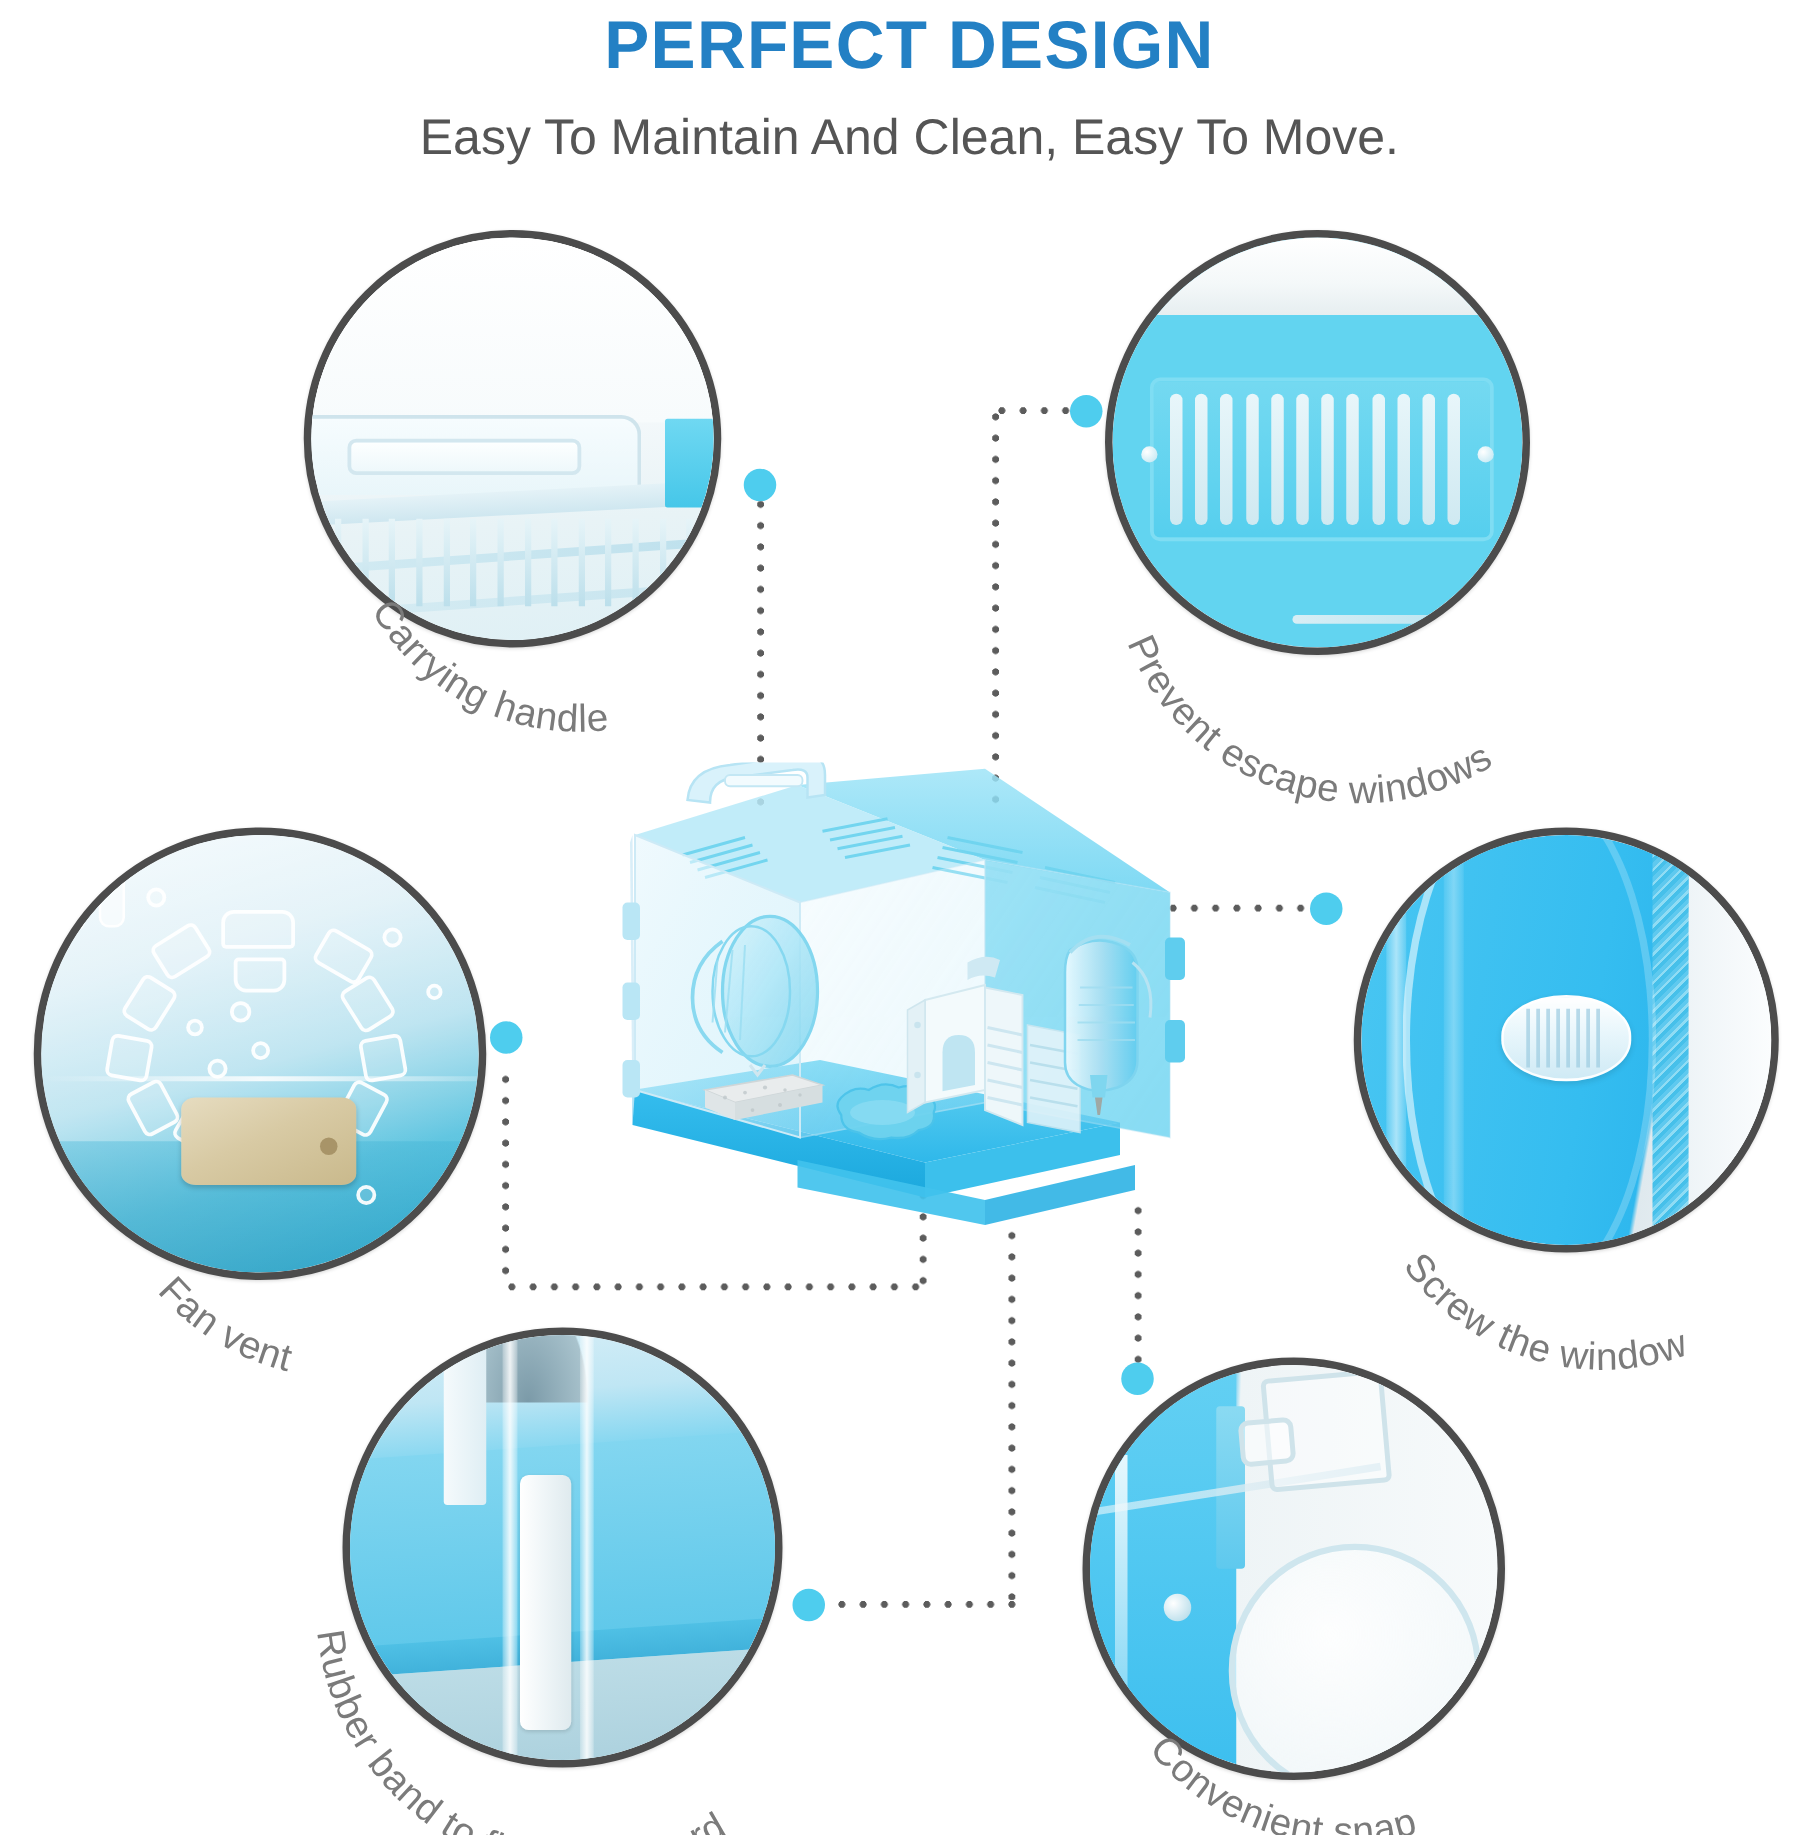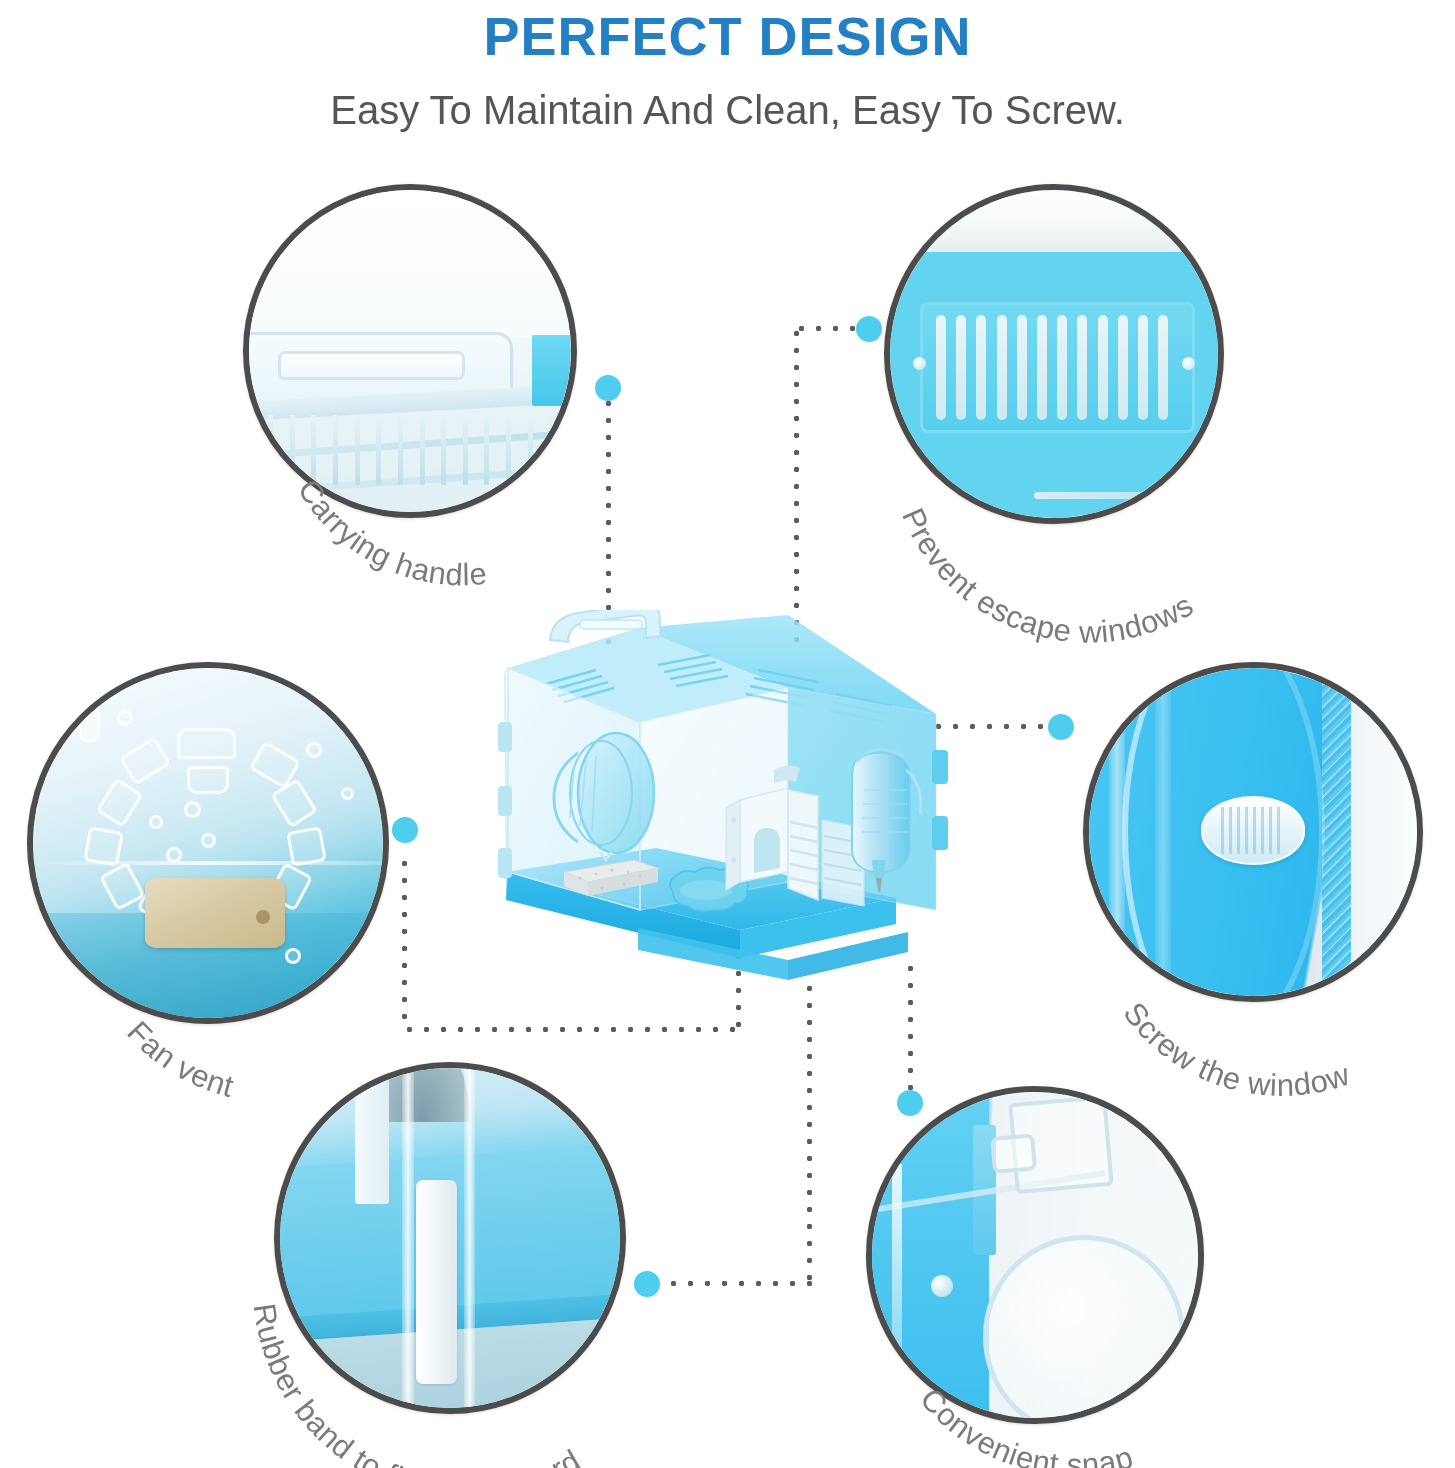--- a/index.html
+++ b/index.html
@@ -182,21 +182,21 @@
   #product { position:absolute; }
   #product svg { display:block; }
 </style>
 </head>
 <body>
 
 <div id="stage">
 
   <div class="hdr">
     <div class="hdr-title">PERFECT DESIGN</div>
-    <div class="hdr-sub">Easy To Maintain And Clean, Easy To Screw.</div>
+    <div class="hdr-sub">Easy To Maintain And Clean, Easy To Move.</div>
   </div>
 
   <div class="conn">
 
     <div class="dotline-v" style="left:605px; top:395px; height:250px;"></div>
     <div class="enddot" style="left:595px; top:375px;"></div>
 
     <div class="dotline-h" style="left:793px; top:325px; width:75px;"></div>
     <div class="dotline-v" style="left:793px; top:325px; height:320px;"></div>
     <div class="enddot" style="left:856px; top:316px;"></div>

